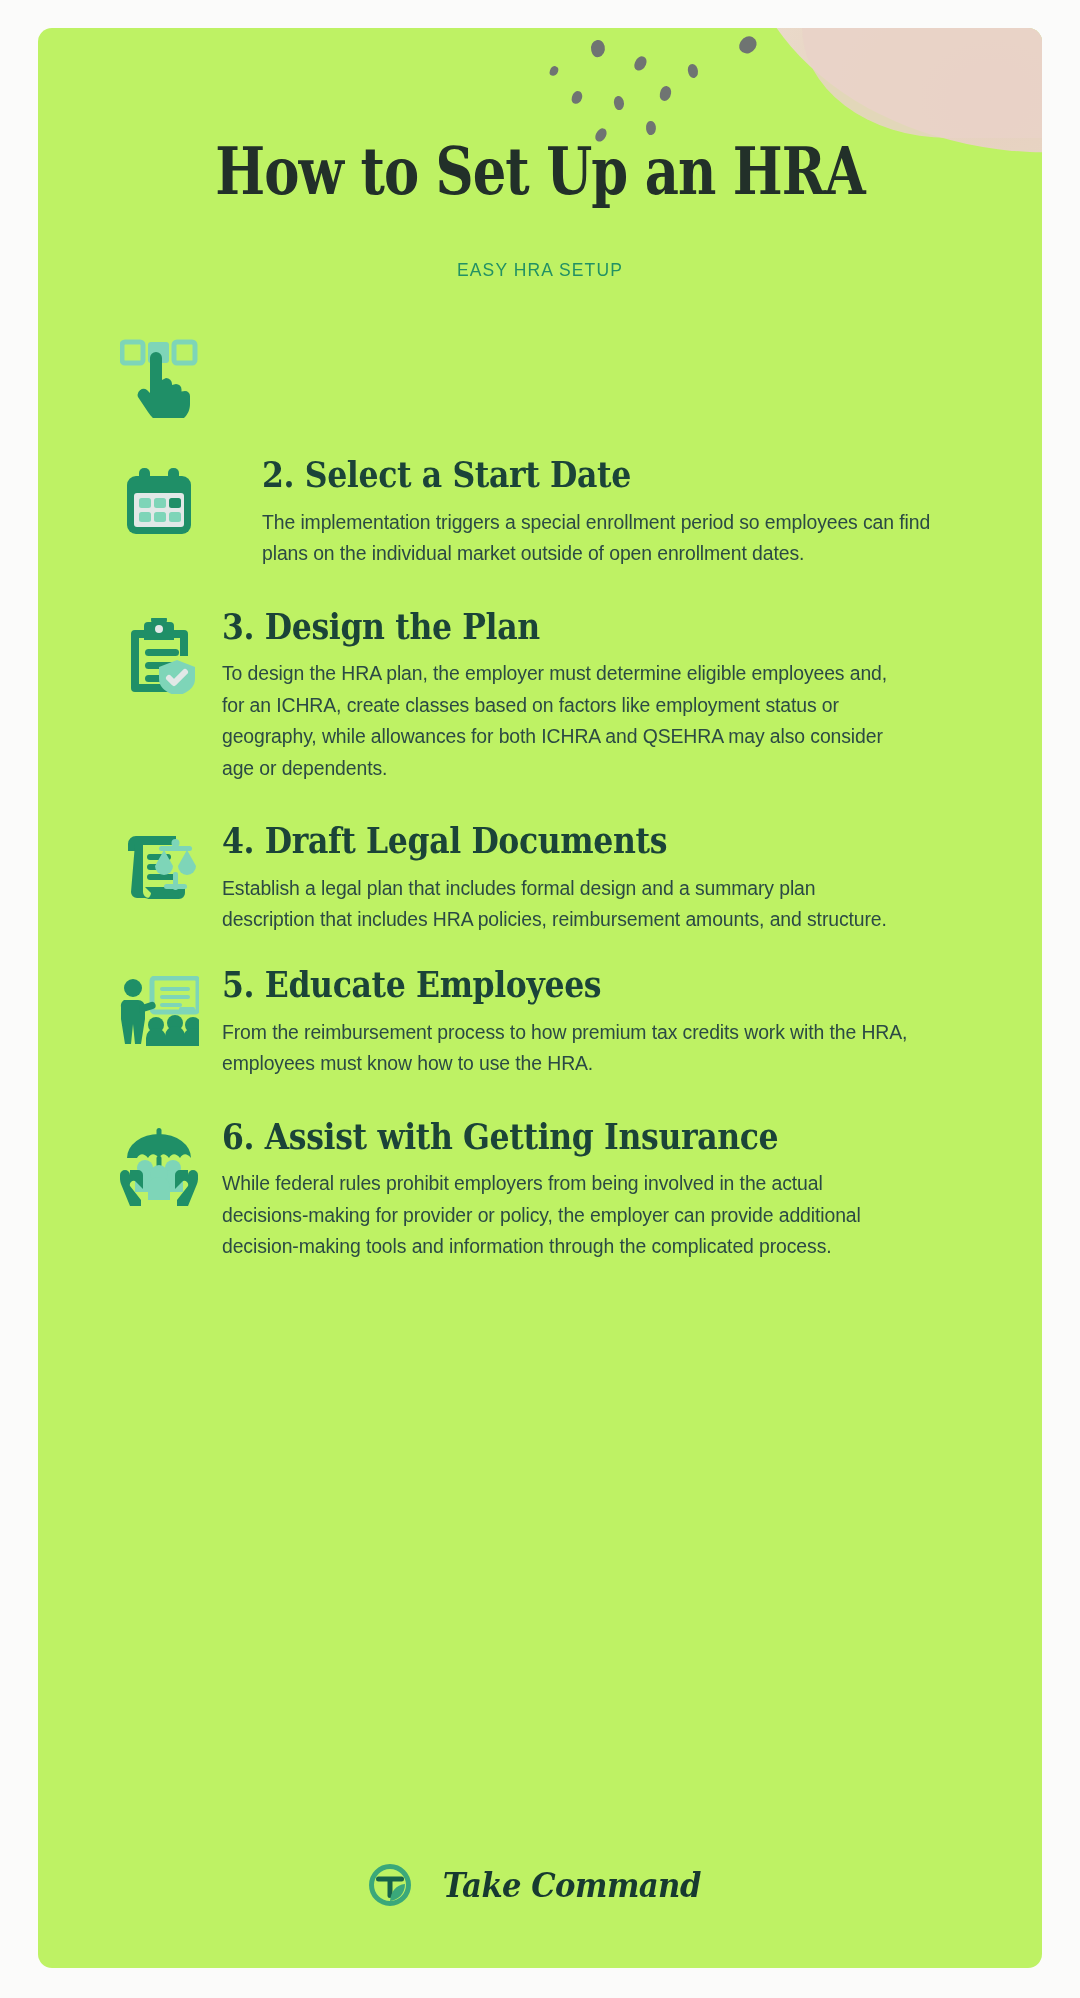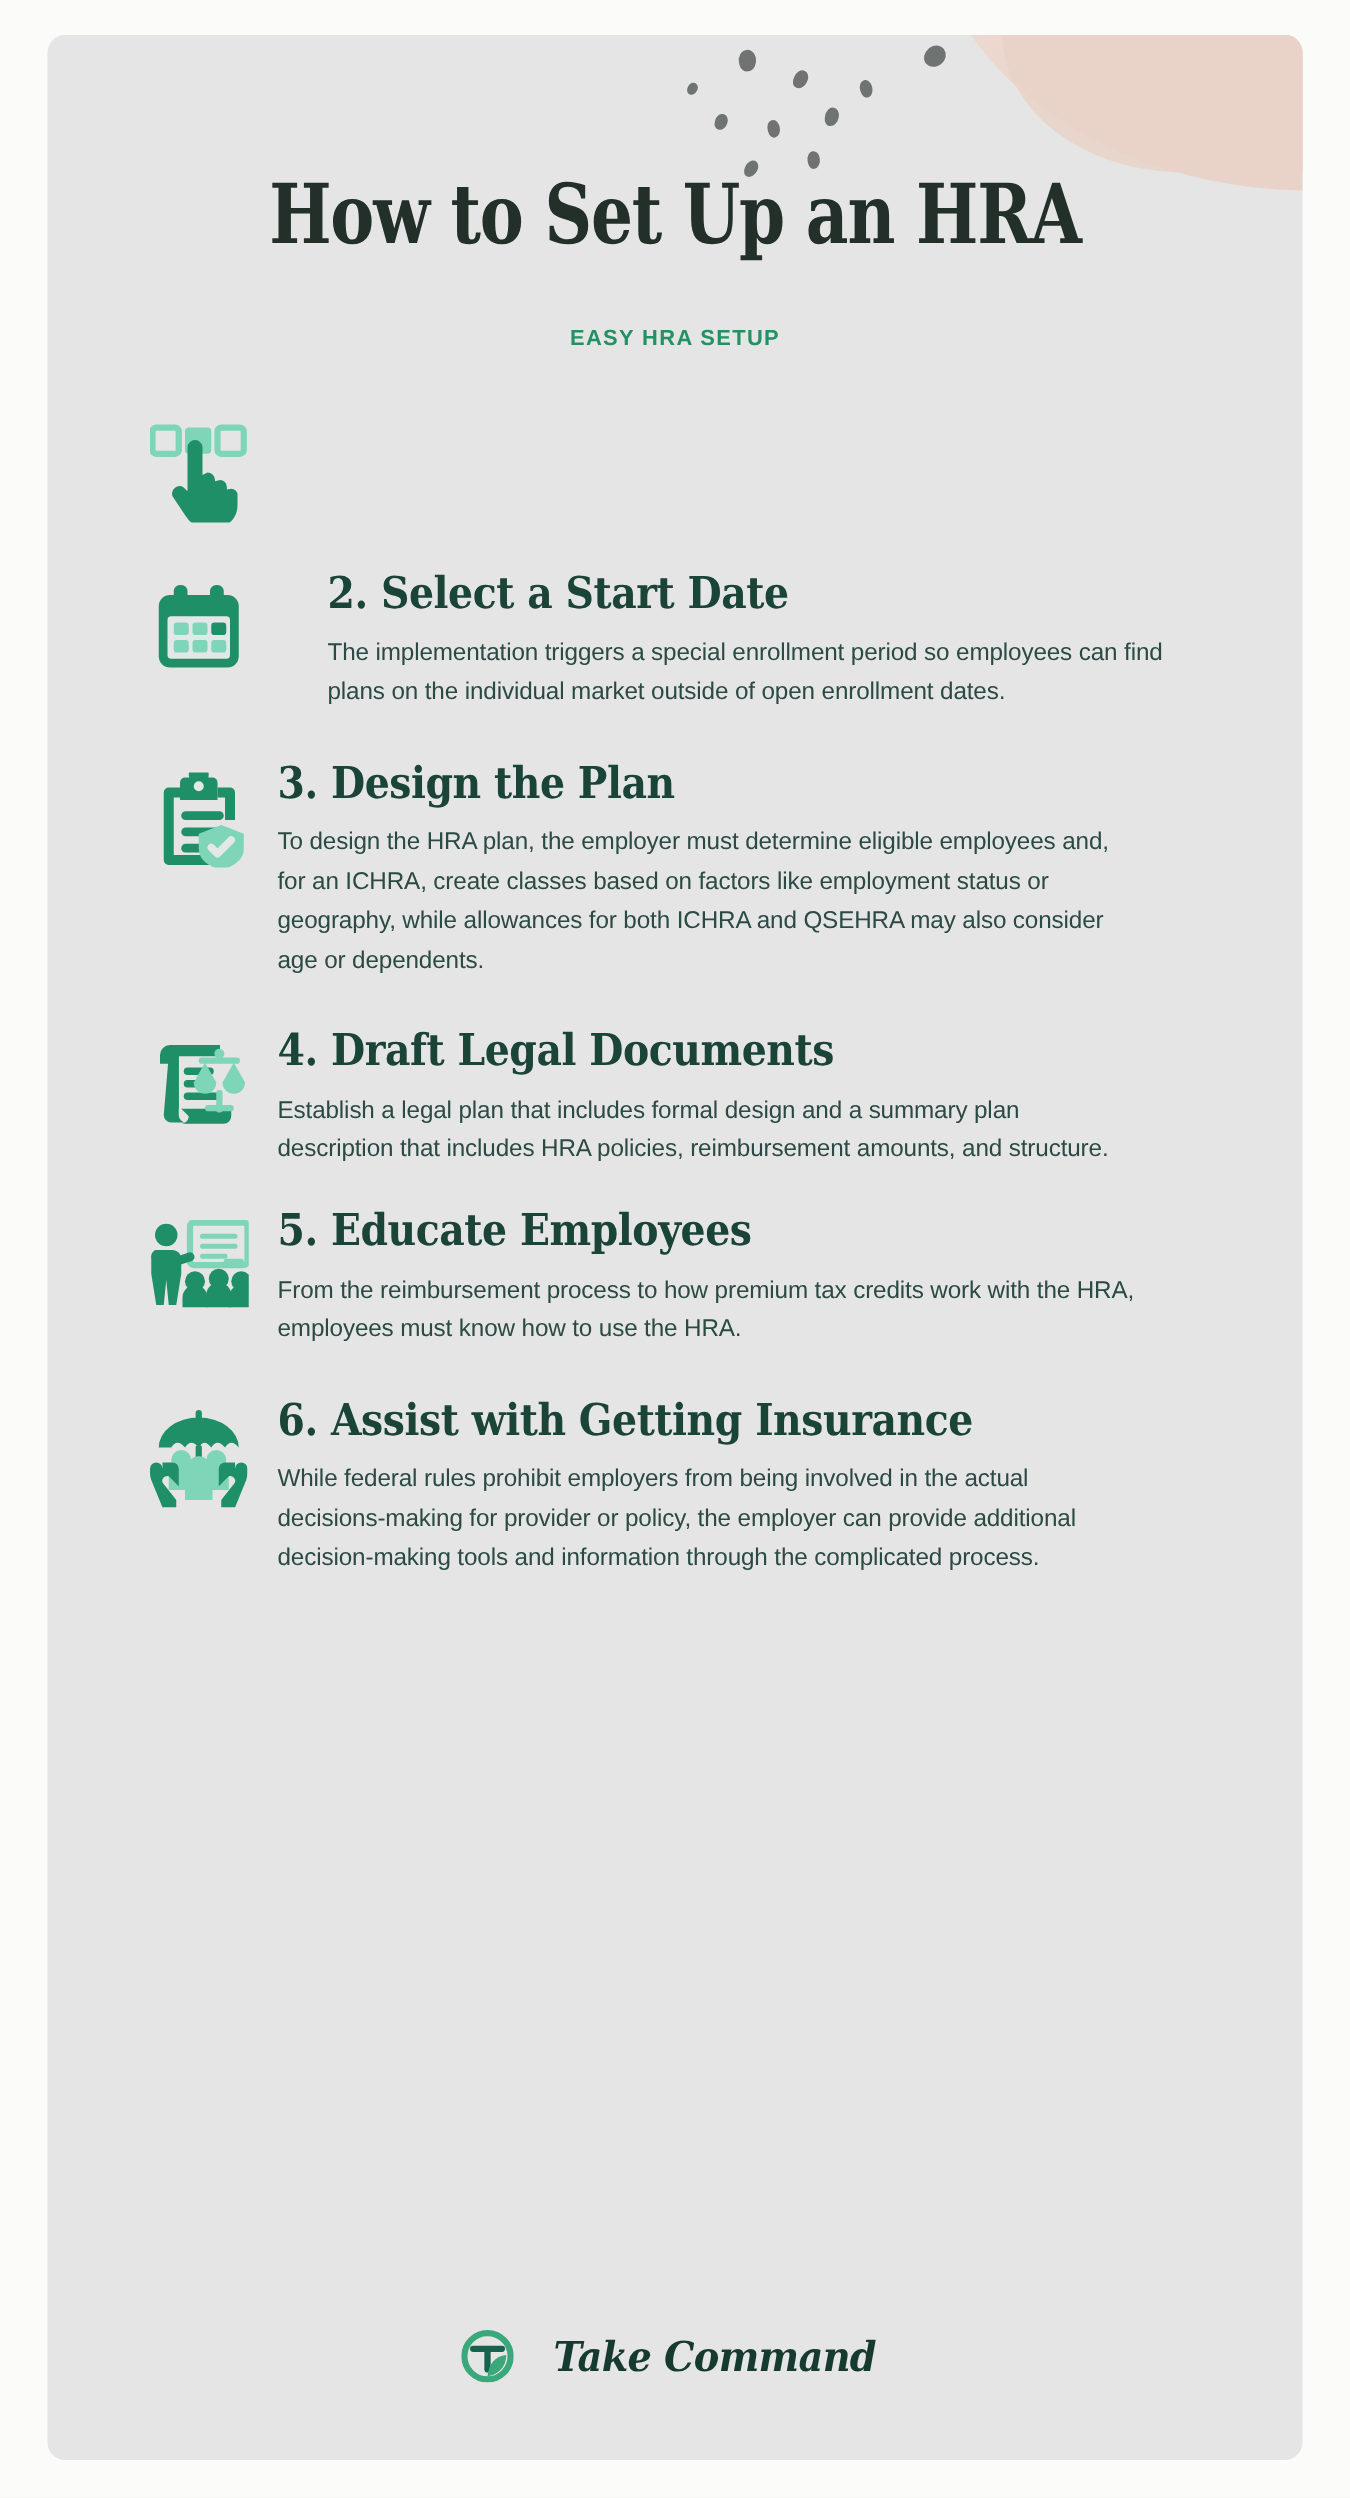--- a/index.html
+++ b/index.html
@@ -6,21 +6,21 @@
   html,body{
     width:1080px; height:1998px;
     background:#fbfbfa;
     font-family:"Liberation Sans", sans-serif;
     -webkit-font-smoothing:antialiased;
   }
   #poster{
     position:absolute;
     left:38px; top:28px;
     width:1004px; height:1940px;
-    background:#e5e5e5;
+    background:#bef264;
     border-radius:14px;
     overflow:hidden;
   }
   
   .blob{
     position:absolute;
     right:-40px; top:-115px;
     width:330px; height:255px;
     background:radial-gradient(ellipse at 70% 75%, #e8cfc4 0%, #ebd5cb 55%, #eedfd7 100%);
     border-radius:0 0 0 100%;
@@ -45,21 +45,21 @@
     font-size:66px;
     letter-spacing:-1.2px;
     color:#223029;
     transform:scaleX(.80);
     white-space:nowrap;
   }
   .subtitle{
     position:absolute; left:0; right:0; top:232px;
     text-align:center;
     font-size:17.5px;
-    font-weight:700;
+    font-weight:400;
     letter-spacing:1.1px;
     color:#229164;
   }
   
   .steps{ position:absolute; left:0; top:300px; width:100%; }
   .step{ position:relative; display:flex; padding:0 42px 0 62px; margin-bottom:30px; }
   .icon-cell{
     flex:0 0 118px;
     padding-top:10px;
     display:flex; justify-content:center;

